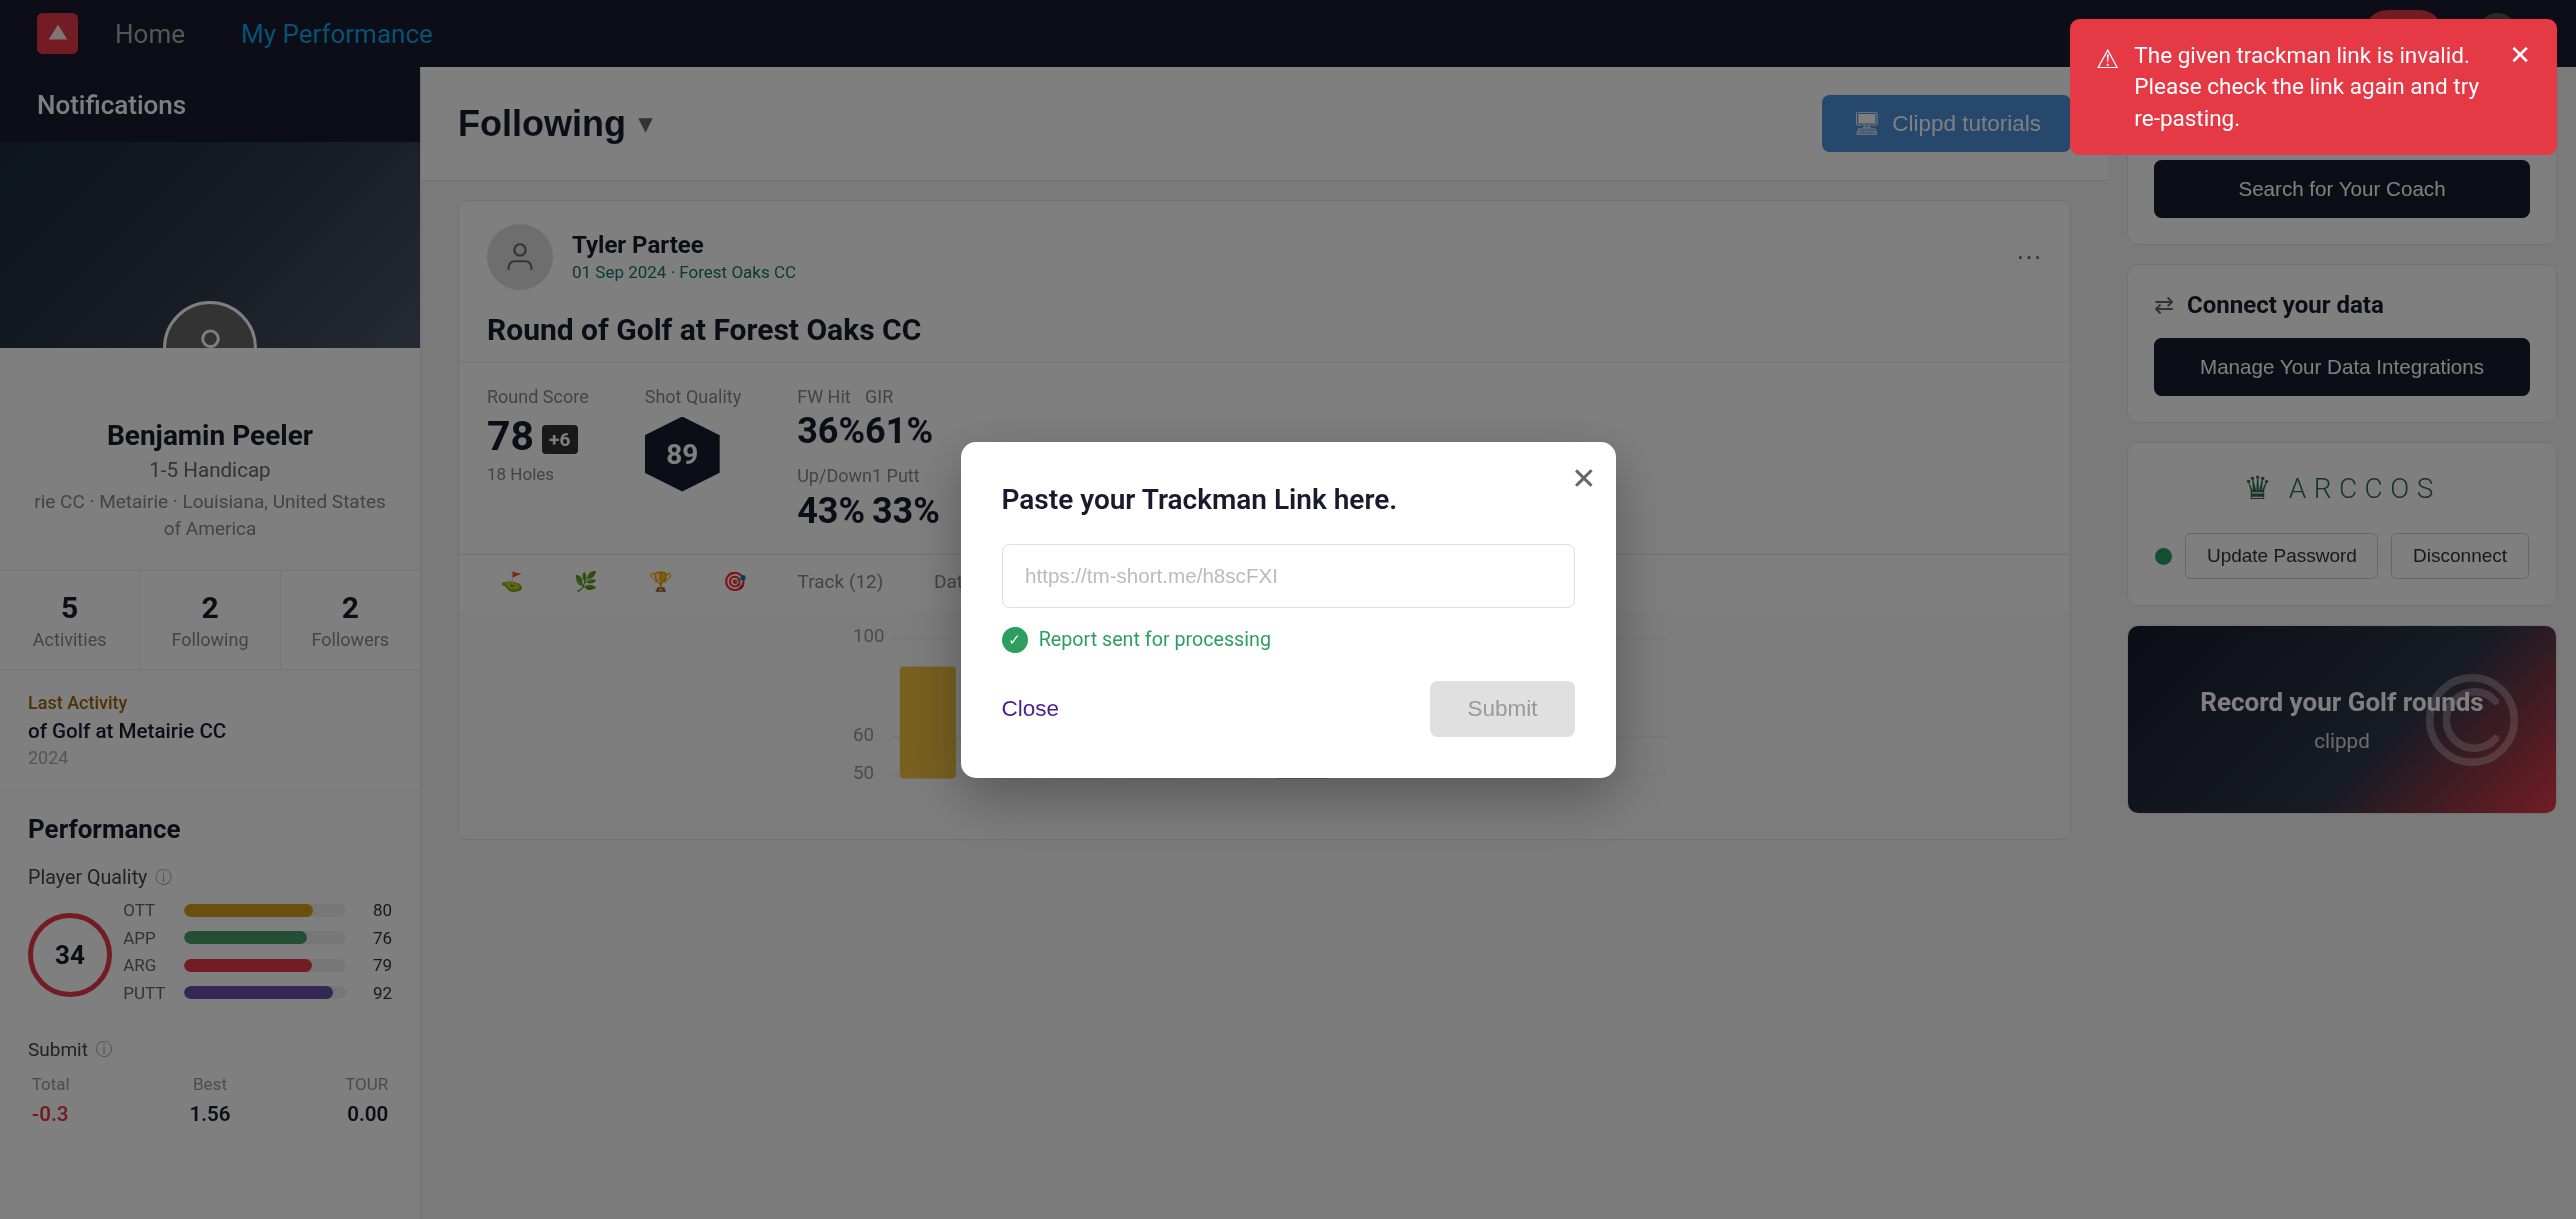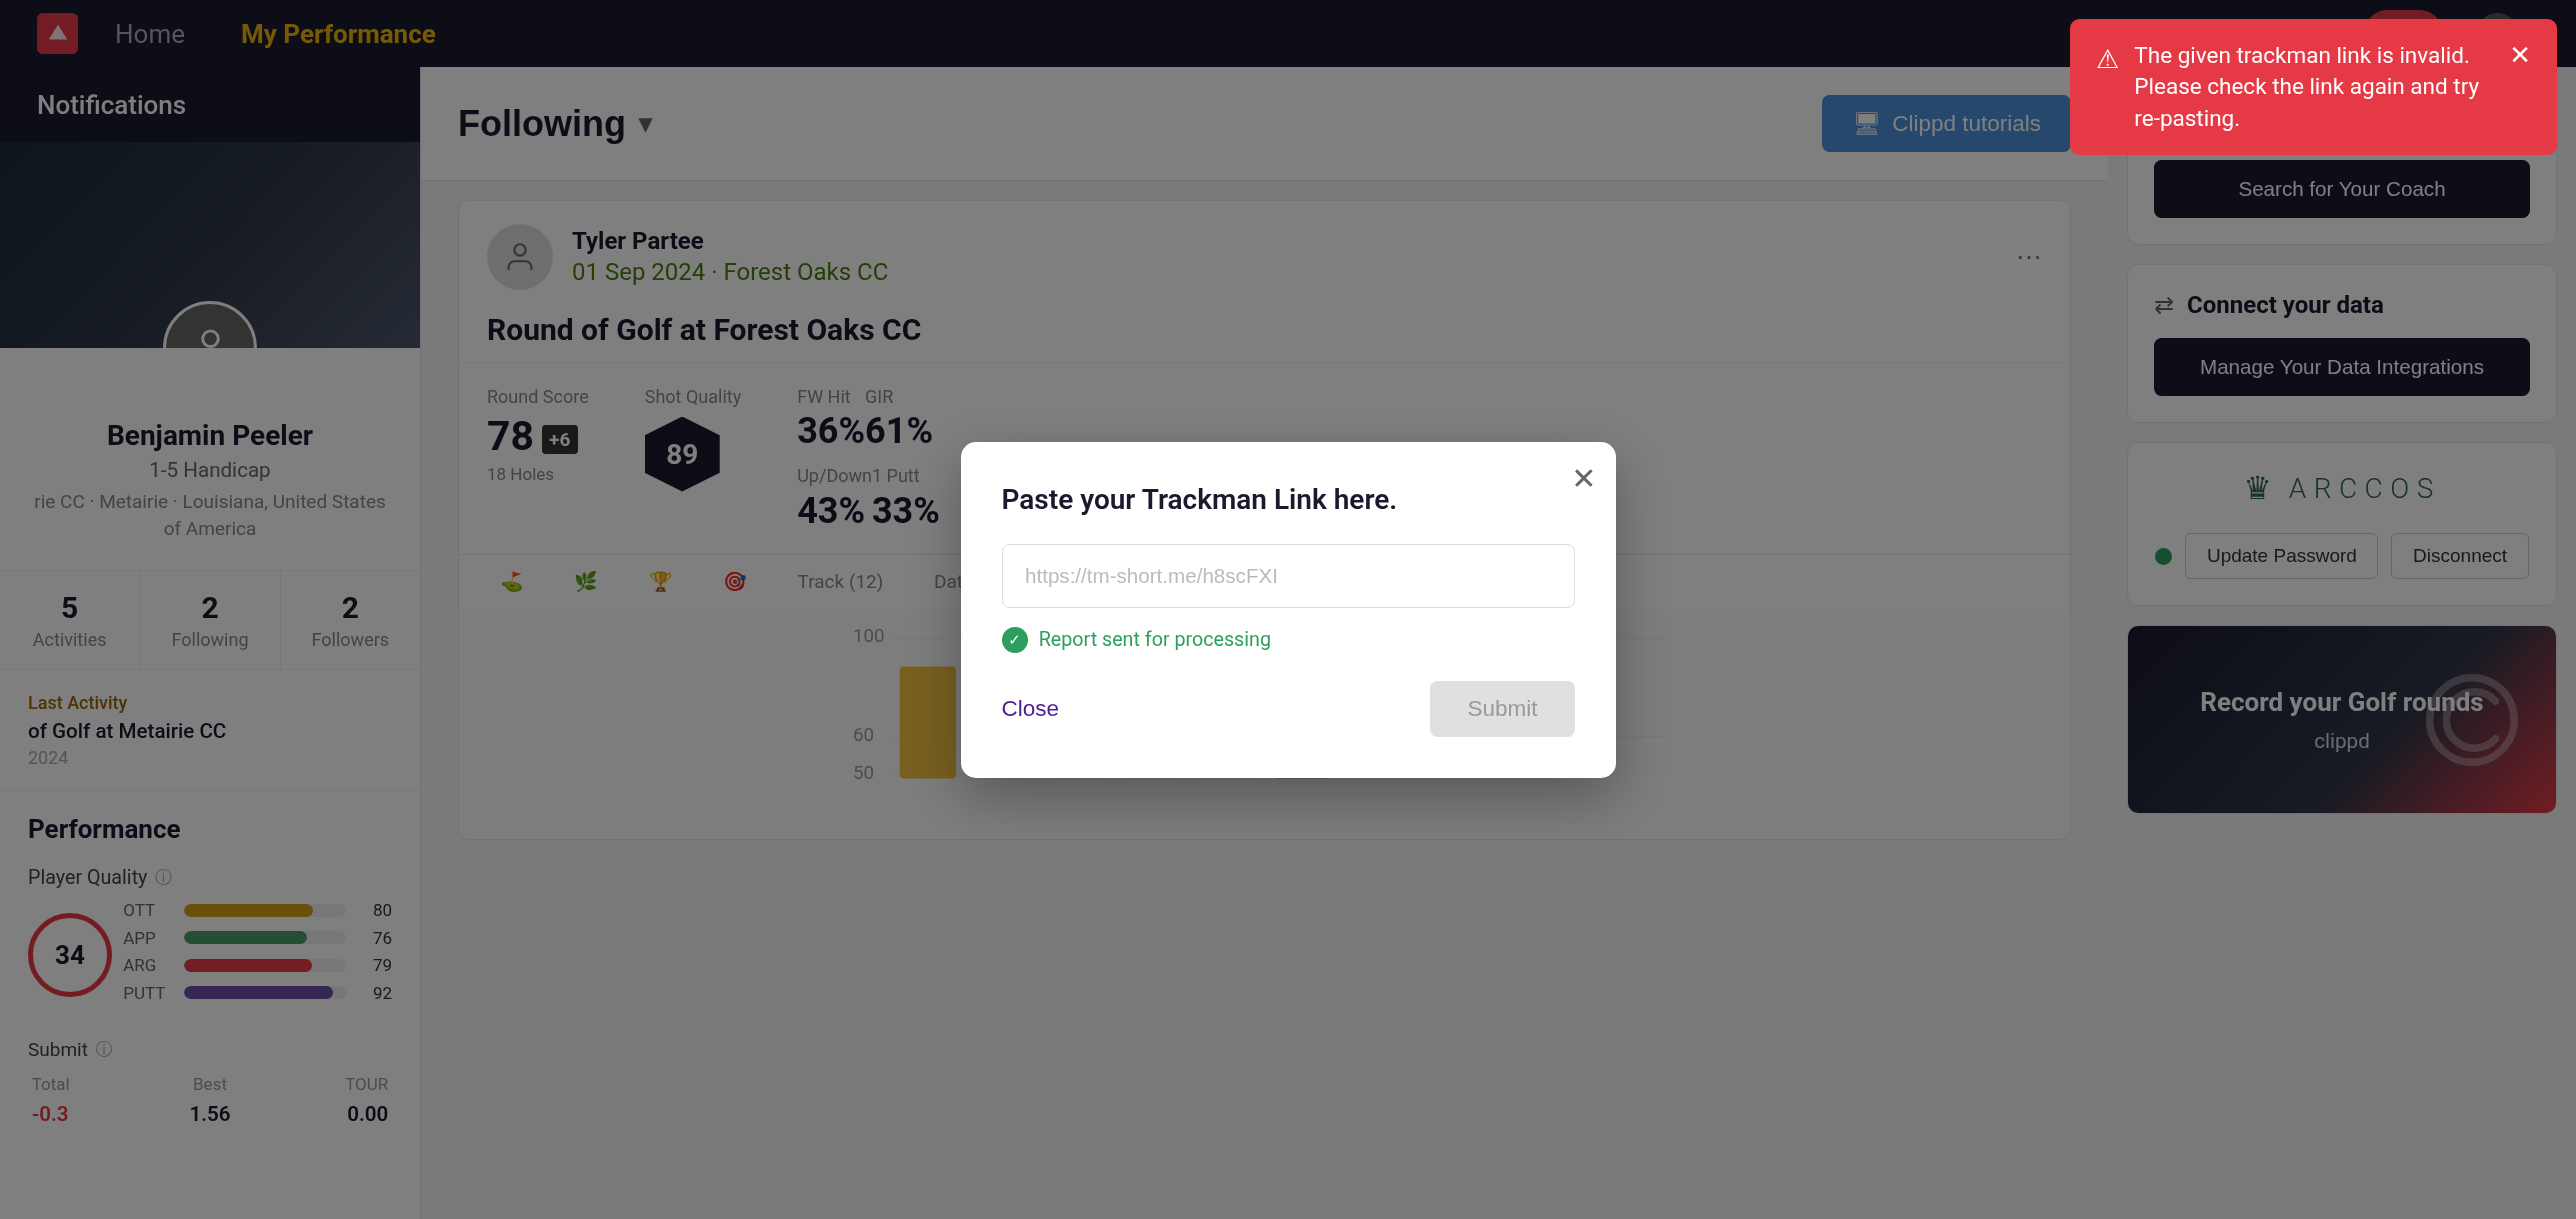--- a/index.html
+++ b/index.html
@@ -40,22 +40,22 @@
       flex: 1;
     }
     .nav-link {
       color: #aaa;
       text-decoration: none;
       font-size: 26px;
       font-weight: 400;
       cursor: pointer;
     }
     .nav-link.active {
-      color: #eab308;
-      font-weight: 700;
+      color: #0ea5e9;
+      font-weight: 400;
     }
     .nav-actions {
       display: flex;
       align-items: center;
       gap: 34px;
     }
     .nav-icon-btn {
       background: none;
       border: none;
       cursor: pointer;
@@ -422,22 +422,22 @@
       justify-content: center;
       color: #666;
       font-size: 28px;
     }
     .feed-user-name {
       font-size: 24px;
       font-weight: 700;
       color: #1a1a2e;
     }
     .feed-user-meta {
-      font-size: 24px;
-      color: #4d7c0f;
+      font-size: 17px;
+      color: #0f766e;
       margin-top: 3.7px;
     }
     .feed-more-btn {
       background: none;
       border: none;
       cursor: pointer;
       font-size: 26px;
       color: #666;
     }
     .feed-round-title {

